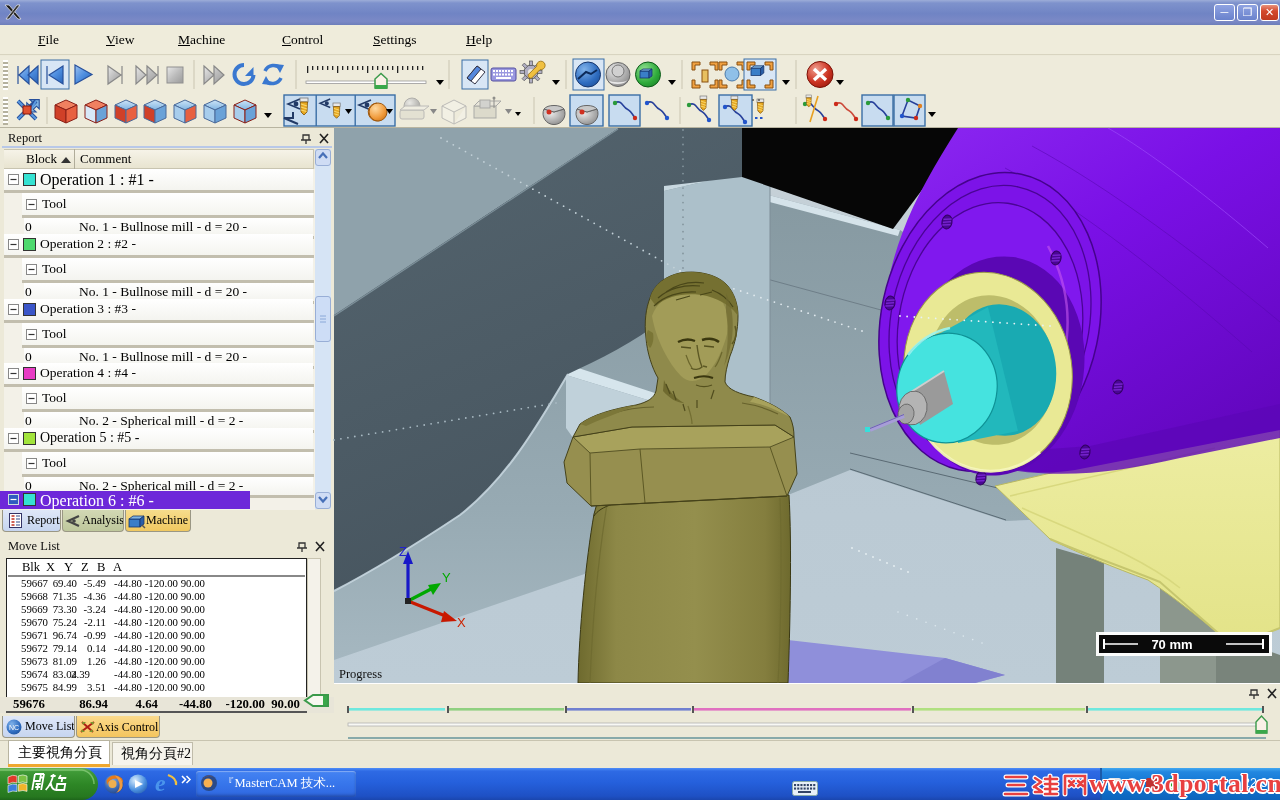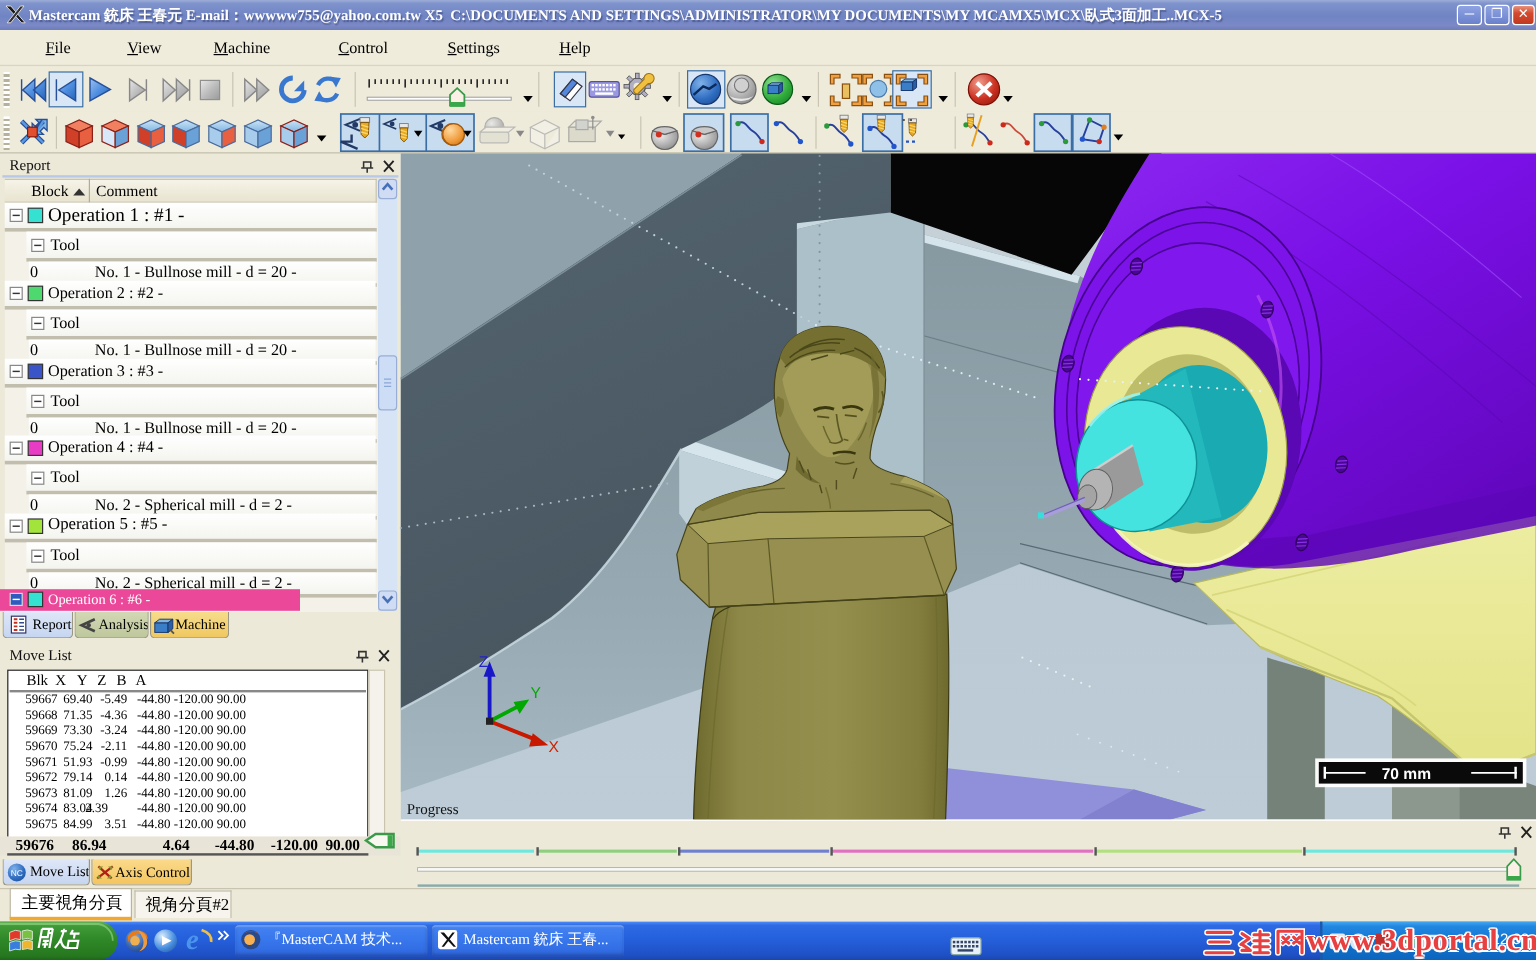--- a/index.html
+++ b/index.html
@@ -28,21 +28,20 @@
 #taskbar{left:0;top:768px;width:1280px;height:32px;background:linear-gradient(#4e8df8 0%,#2e6ae4 10%,#2560dc 45%,#1e50c4 88%,#1a46ae 100%);}
 .taskbtn{top:771px;height:26px;background:linear-gradient(#4583f2 0%,#3877ec 45%,#2f67e0 100%);border-radius:3px;box-shadow:inset 0 -2px 3px rgba(0,0,20,.25), inset 0 1px 1px rgba(255,255,255,.35);color:#fff;font-size:12.5px;white-space:nowrap;overflow:hidden;}
 </style></head><body>
 <div id="app">
 
 <div class="abs" id="titlebar"></div>
 <svg class="abs" style="left:4px;top:3px" width="18" height="18" viewBox="0 0 18 18">
 <path d="M1 2 L14 16 L17 16 L5 2 Z" fill="#1a1a1a" stroke="#eee" stroke-width="0.7"></path>
 <path d="M13 2 L2 16 L5 16 L16 2 Z" fill="#333" stroke="#eee" stroke-width="0.7"></path>
 </svg>
-<div class="abs" id="titletext">Mastercam 銃床 王春元 E-mail：wwwww755@yahoo.com.tw X5&nbsp; C:\DOCUMENTS AND SETTINGS\ADMINISTRATOR\MY DOCUMENTS\MY MCAMX5\MCX\臥式3面加工..MCX-5</div>
 <div class="abs winbtn" style="left:1214px;background:linear-gradient(#8fa3e2,#6a82cc);">─</div>
 <div class="abs winbtn" style="left:1237px;background:linear-gradient(#8fa3e2,#6a82cc);">❐</div>
 <div class="abs winbtn" style="left:1260px;width:19px;background:linear-gradient(#e8927c,#d4492e 40%,#c03a20);">✕</div>
 <div class="abs" id="menubar"></div>
 <div class="abs menuitem" style="left:38px"><span>F</span>ile</div>
 <div class="abs menuitem" style="left:106px"><span>V</span>iew</div>
 <div class="abs menuitem" style="left:178px"><span>M</span>achine</div>
 <div class="abs menuitem" style="left:282px"><span>C</span>ontrol</div>
 <div class="abs menuitem" style="left:373px"><span>S</span>ettings</div>
 <div class="abs menuitem" style="left:466px"><span>H</span>elp</div>
@@ -549,21 +548,21 @@
 <svg class="abs" style="left:26px;top:458px" width="12" height="12">
       <rect x="0.5" y="0.5" width="10" height="10" fill="#fff" stroke="#888"></rect>
       <path d="M2.5 5.5 h6" stroke="#333" stroke-width="1.2"></path>
     </svg>
 <div class="abs" style="left:42px;top:455px;font-size:13.5px">Tool</div>
 <div class="abs" style="left:22px;top:474px;width:292px;height:2.5px;background:#c2beae"></div>
 <div class="treerow" style="left:24px;width:289px;top:477px;height:18px"></div>
 <div class="abs" style="left:25px;top:478px;font-size:13.5px">0</div>
 <div class="abs" style="left:79px;top:478px;font-size:13.5px">No. 2 - Spherical mill - d = 2 -</div>
 <div class="abs" style="left:24px;top:495px;width:290px;height:2.5px;background:#c2beae"></div>
-<div class="abs" style="left:0px;top:491px;width:250px;height:18px;background:#ec4899;color:#fff;font-size:12px">
+<div class="abs" style="left:0px;top:491px;width:250px;height:18px;background:#6d28d9;color:#fff;font-size:16px">
       <span style="position:absolute;left:40px;top:1px">Operation 6 : #6 -</span>
     </div>
 <svg class="abs" style="left:8px;top:494px" width="12" height="12">
       <rect x="0.5" y="0.5" width="10" height="10" fill="#2f5bc0" stroke="#cdd"></rect>
       <path d="M2.5 5.5 h6" stroke="#fff" stroke-width="1.2"></path>
     </svg>
 <svg class="abs" style="left:23px;top:493px" width="13" height="13">
       <rect x="0.5" y="0.5" width="12" height="12" fill="#35e2d2" stroke="#333"></rect>
     </svg>
 <div class="abs" style="left:315px;top:149px;width:16px;height:360px;background:#d6e4f5"></div>
@@ -647,21 +646,21 @@
 <div class="abs" style="left:0;top:616px;width:300px;height:13px;font-size:10.8px;white-space:nowrap;">
       <span style="position:absolute;left:21px">59670</span>
       <span style="position:absolute;left:45px;width:32px;text-align:right">75.24</span>
       <span style="position:absolute;left:76px;width:30px;text-align:right">-2.11</span>
       <span style="position:absolute;left:109px;width:33px;text-align:right">-44.80</span>
       <span style="position:absolute;left:141px;width:37px;text-align:right">-120.00</span>
       <span style="position:absolute;left:170px;width:35px;text-align:right">90.00</span>
     </div>
 <div class="abs" style="left:0;top:629px;width:300px;height:13px;font-size:10.8px;white-space:nowrap;">
       <span style="position:absolute;left:21px">59671</span>
-      <span style="position:absolute;left:45px;width:32px;text-align:right">51.93</span>
+      <span style="position:absolute;left:45px;width:32px;text-align:right">96.74</span>
       <span style="position:absolute;left:76px;width:30px;text-align:right">-0.99</span>
       <span style="position:absolute;left:109px;width:33px;text-align:right">-44.80</span>
       <span style="position:absolute;left:141px;width:37px;text-align:right">-120.00</span>
       <span style="position:absolute;left:170px;width:35px;text-align:right">90.00</span>
     </div>
 <div class="abs" style="left:0;top:642px;width:300px;height:13px;font-size:10.8px;white-space:nowrap;">
       <span style="position:absolute;left:21px">59672</span>
       <span style="position:absolute;left:45px;width:32px;text-align:right">79.14</span>
       <span style="position:absolute;left:76px;width:30px;text-align:right">0.14</span>
       <span style="position:absolute;left:109px;width:33px;text-align:right">-44.80</span>
@@ -687,21 +686,21 @@
 <div class="abs" style="left:0;top:681px;width:300px;height:13px;font-size:10.8px;white-space:nowrap;">
       <span style="position:absolute;left:21px">59675</span>
       <span style="position:absolute;left:45px;width:32px;text-align:right">84.99</span>
       <span style="position:absolute;left:76px;width:30px;text-align:right">3.51</span>
       <span style="position:absolute;left:109px;width:33px;text-align:right">-44.80</span>
       <span style="position:absolute;left:141px;width:37px;text-align:right">-120.00</span>
       <span style="position:absolute;left:170px;width:35px;text-align:right">90.00</span>
     </div>
 <div class="abs" style="left:0;top:697px;width:334px;height:16px;font-size:12.8px;font-weight:bold;background:#e8e5d8;white-space:nowrap">
       <span style="position:absolute;left:13px">59676</span>
-      <span style="position:absolute;left:60px;width:48px;text-align:left">86.94</span>
+      <span style="position:absolute;left:60px;width:48px;text-align:right">86.94</span>
       <span style="position:absolute;left:116px;width:42px;text-align:right">4.64</span>
       <span style="position:absolute;left:160px;width:52px;text-align:right">-44.80</span>
       <span style="position:absolute;left:213px;width:52px;text-align:right">-120.00</span>
       <span style="position:absolute;left:252px;width:48px;text-align:right">90.00</span>
     </div>
 <svg class="abs" style="left:303px;top:692px" width="26" height="17">
       <path d="M25 3 L10 3 L2 8.5 L10 14 L25 14 Z" fill="#f8f8f0" stroke="#3a9a4a" stroke-width="2"></path>
       <path d="M22 4 L22 13" stroke="#3aa84a" stroke-width="4"></path>
     </svg>
 <div class="abs" style="left:6px;top:711px;width:301px;height:2px;background:#555"></div>
@@ -1125,27 +1124,20 @@
 <path d="M80 6 l3.5 3.5 l-3.5 3.5 M84.5 6 l3.5 3.5 l-3.5 3.5" stroke="#fff" stroke-width="1.5" fill="none"></path>
 </svg>
 <div class="abs taskbtn" style="left:196px;width:160px">
       <svg style="position:absolute;left:4px;top:3px" width="18" height="18">
         <circle cx="9" cy="9" r="8" fill="#2a4a8a"></circle>
         <path d="M2 6 A8.5 8.5 0 0 1 16 5 C13 1 5 1 2 6 Z" fill="#e86a10"></path>
         <circle cx="8" cy="9" r="4.5" fill="#f8b050"></circle>
       </svg>
       <span style="position:absolute;left:26px;top:4px">『MasterCAM 技术...</span>
     </div>
-<div class="abs taskbtn" style="left:360px;width:160px">
-      <svg style="position:absolute;left:5px;top:4px" width="16" height="16">
-        <rect width="16" height="16" fill="#fff" rx="2"></rect>
-        <path d="M2 2 L13 14 L15 14 L5 2 Z M12 2 L3 14 L5 14 L14 2 Z" fill="#111"></path>
-      </svg>
-      <span style="position:absolute;left:26px;top:4px">Mastercam 銃床 王春...</span>
-    </div>
 <svg class="abs" style="left:792px;top:781px" width="26" height="15">
       <rect x="0.5" y="0.5" width="25" height="14" rx="2" fill="#e8f0f8" stroke="#8aa"></rect>
       <g fill="#346">
         <rect x="2.0" y="3" width="2.1" height="2.1"></rect>
         <rect x="5.2" y="3" width="2.1" height="2.1"></rect>
         <rect x="8.4" y="3" width="2.1" height="2.1"></rect>
         <rect x="11.600000000000001" y="3" width="2.1" height="2.1"></rect>
         <rect x="14.8" y="3" width="2.1" height="2.1"></rect>
         <rect x="18.0" y="3" width="2.1" height="2.1"></rect>
         <rect x="21.200000000000003" y="3" width="2.1" height="2.1"></rect>

